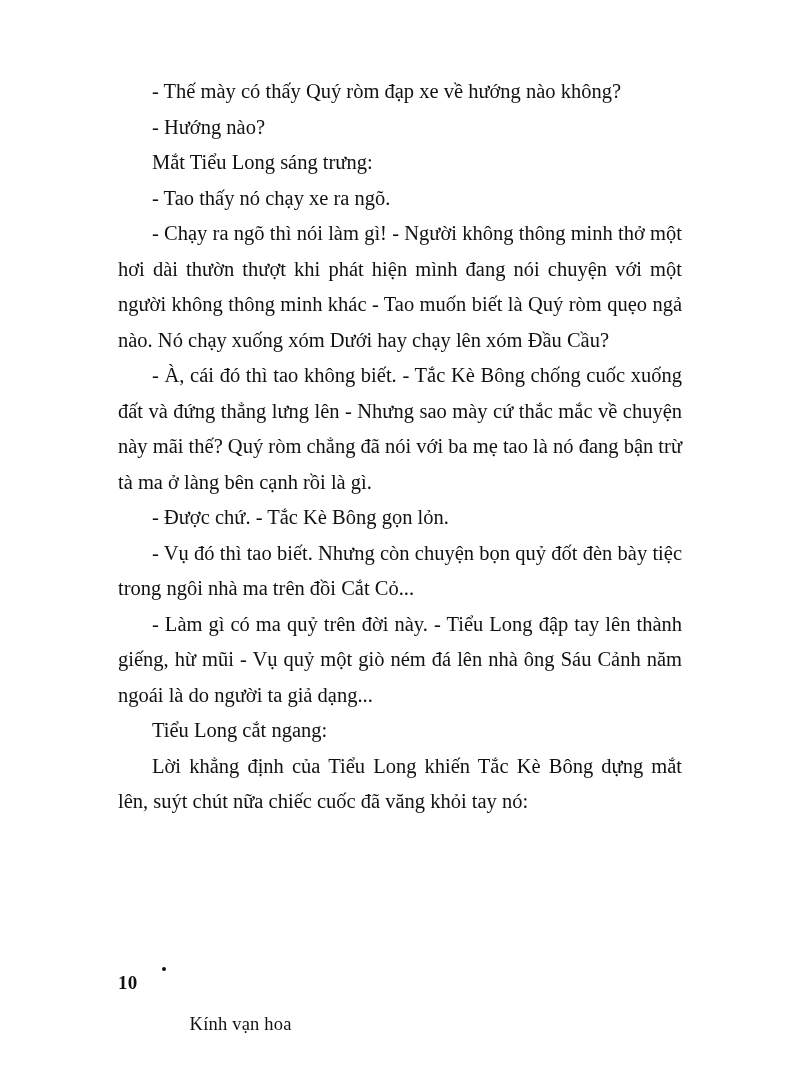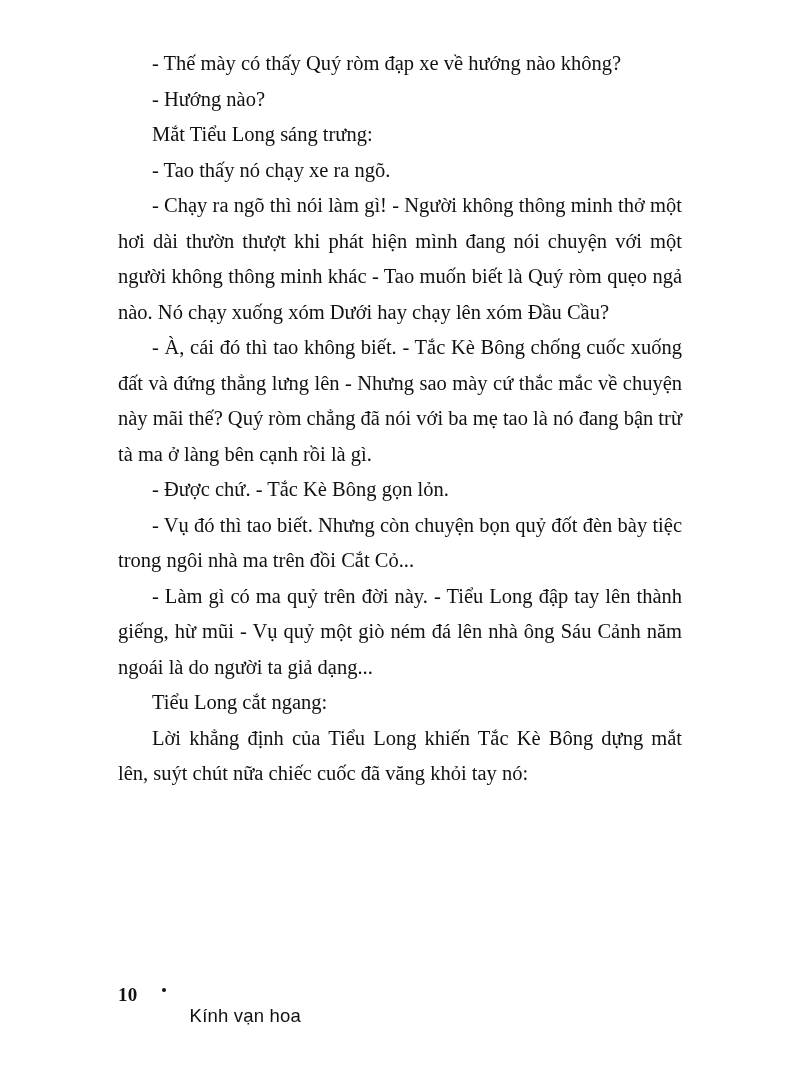--- a/index.html
+++ b/index.html
@@ -12,59 +12,59 @@
     background: #ffffff;
     font-family: "Liberation Serif", serif;
     color: #1a1a1a;
     overflow: hidden;
   }
   .page {
     position: relative;
     width: 800px;
     height: 1085px;
     box-sizing: border-box;
-    padding: 46px 118px 0 118px;
+    padding: 74px 118px 0 118px;
   }
   .body-text {
     font-family: "Liberation Serif", serif;
     font-size: 20.5px;
     line-height: 35.5px;
     text-align: justify;
     color: #111111;
   }
   .para {
     margin: 0;
     text-indent: 34px;
   }
   .footer {
     position: absolute;
     left: 118px;
-    bottom: 58px;
+    bottom: 50px;
     display: flex;
-    align-items: center;
+    align-items: flex-start;
     gap: 24px;
     color: #111111;
   }
   .folio {
     font-family: "Liberation Serif", serif;
     font-size: 19px;
     font-weight: 700;
     letter-spacing: 0.3px;
   }
   .footer-dot {
     display: inline-block;
     width: 4px;
     height: 4px;
     background: #111111;
     border-radius: 50%;
     position: relative;
     top: -5px;
   }
   .footer-title {
-    font-family: Liberation Sans, sans-serif;
+    font-family: Liberation Serif, serif;
     font-size: 18.5px;
     letter-spacing: 0.2px;
     margin-top: 42px;
   }
 </style>
 </head>
 <body>
 
 <div class="page">
 

